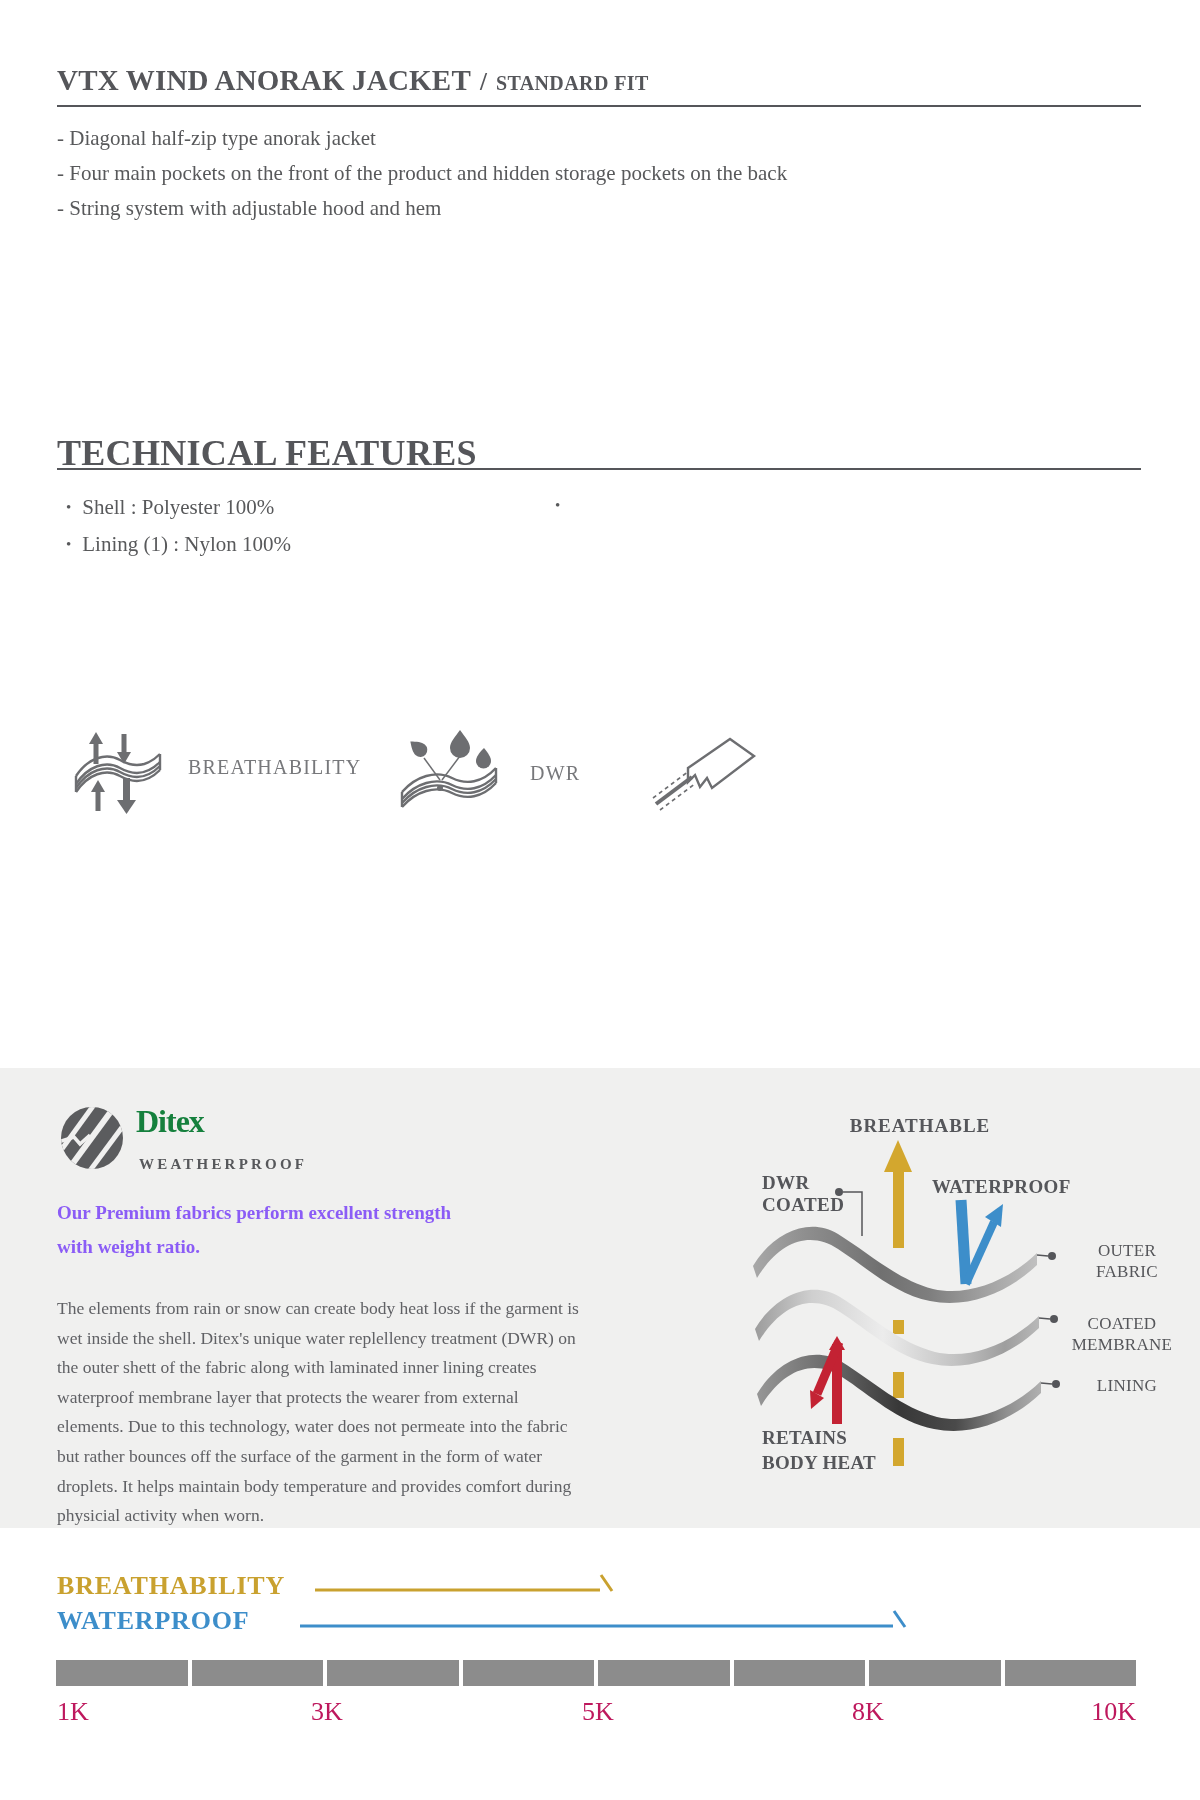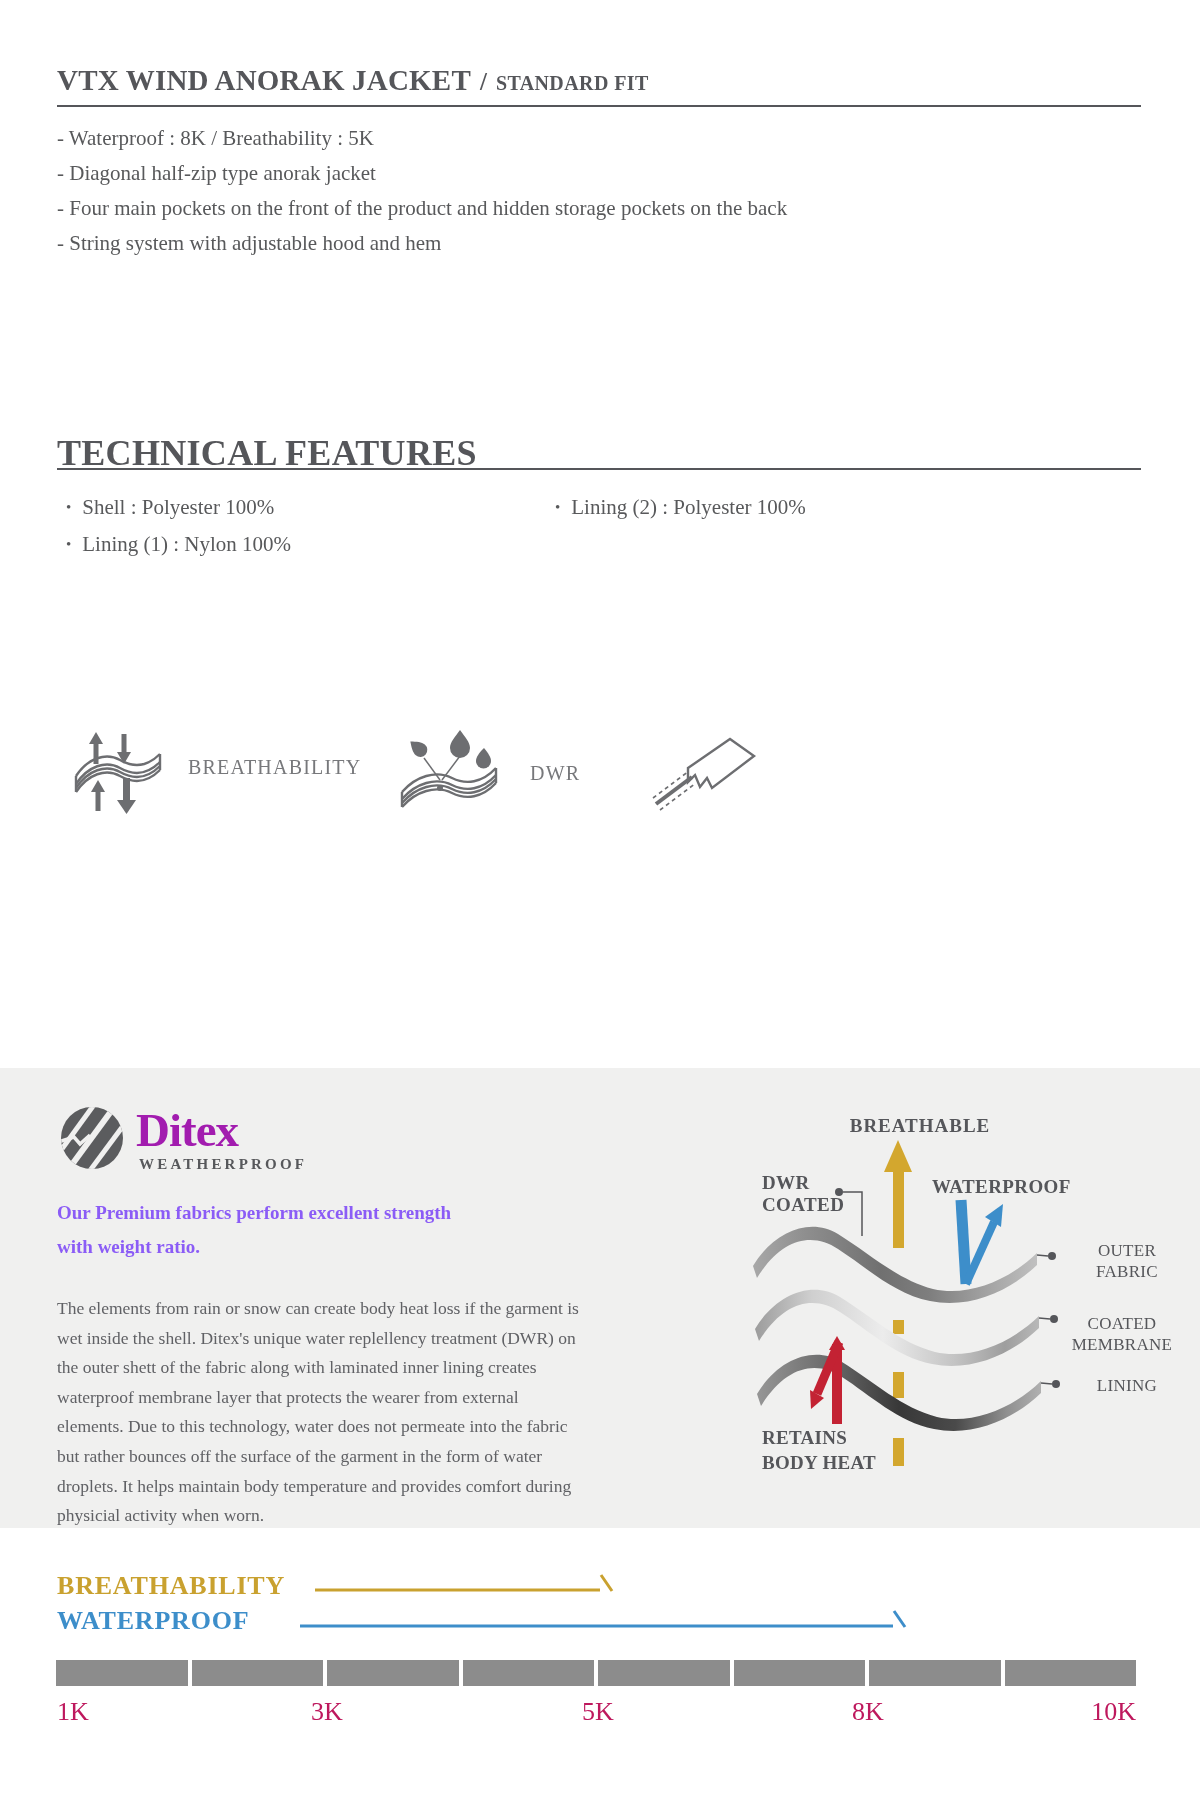--- a/index.html
+++ b/index.html
@@ -21,21 +21,21 @@
   .bullet-col .row{display:flex;align-items:baseline;}
   .b-dot{font-size:15px;margin-right:11px;position:relative;top:-2px;color:#58595B;}
   .col-left{left:66px;top:490px;} .col-right{left:555px;top:490px;}
 
   
   .icon-label{font-size:20px;color:#77787B;letter-spacing:1.2px;}
   .seam-caption{left:788px;top:746px;font-size:18px;line-height:21.5px;color:#717276;}
 
   
   .panel{left:0;top:1068px;width:1200px;height:460px;background:#F0F0EF;}
-  .brand-name{left:136px;top:1103px;font-size:47px;font-weight:bold;letter-spacing:-1px;color:#a21caf;}
+  .brand-name{left:136px;top:1103px;font-size:32px;font-weight:bold;letter-spacing:-1px;color:#15803d;}
   .brand-tagline{left:139px;top:1156px;font-size:15px;font-weight:bold;letter-spacing:3.2px;color:#57585B;}
   .intro{left:57px;top:1196px;font-size:19px;font-weight:bold;line-height:34px;color:#8b5cf6;}
   .body-text{left:57px;top:1294px;font-size:17.5px;line-height:29.6px;color:#606165;}
   .layer-label{font-size:17px;color:#55565A;letter-spacing:.3px;line-height:21px;text-align:center;width:110px;margin-left:24px;}
   .lbl-outer{left:1048px;top:1240px;}
   .lbl-membrane{left:1043px;top:1313px;}
   .lbl-lining{left:1048px;top:1375px;}
   .retains{left:762px;top:1425px;font-size:19px;font-weight:bold;line-height:25px;color:#55565A;letter-spacing:.3px;}
 
   
@@ -54,21 +54,20 @@
 <div id="page">
 
   <div class="abs title-row">
     <span class="main-title">VTX WIND ANORAK JACKET</span>
     <span class="title-slash">/</span>
     <span class="fit-label">STANDARD FIT</span>
   </div>
   <div class="abs rule rule1"></div>
 
   <div class="abs feature-list">
-    <div>- Waterproof : 8K / Breathability : 5K</div>
     <div>- Diagonal half-zip type anorak jacket</div>
     <div>- Four main pockets on the front of the product and hidden storage pockets on the back</div>
     <div>- String system with adjustable hood and hem</div>
   </div>
 
   <div class="abs section-heading">TECHNICAL FEATURES</div>
   <div class="abs rule rule2"></div>
 
   <div class="abs bullet-col col-left">
     <div class="row">
@@ -76,21 +75,20 @@
       <span>Shell : Polyester 100%</span>
     </div>
     <div class="row">
       <span class="b-dot">•</span>
       <span>Lining (1) : Nylon 100%</span>
     </div>
   </div>
   <div class="abs bullet-col col-right">
     <div class="row">
       <span class="b-dot">•</span>
-      <span>Lining (2) : Polyester 100%</span>
     </div>
   </div>
 
   <svg class="abs" style="left:72px;top:728px;" width="92" height="88" viewBox="0 0 92 88">
     <g stroke="#6D6E71" stroke-width="2.4" fill="none">
       <path d="M4,48 C16,30 34,24 48,32 C62,40 76,38 88,26"></path>
       <path d="M4,56 C16,38 34,32 48,40 C62,48 76,46 88,34"></path>
       <path d="M4,60 C16,42 34,36 48,44 C62,52 76,50 88,38"></path>
       <path d="M4,64 C16,46 34,40 48,48 C62,56 76,54 88,42"></path>
       <line x1="4" y1="48" x2="4" y2="64"></line>

